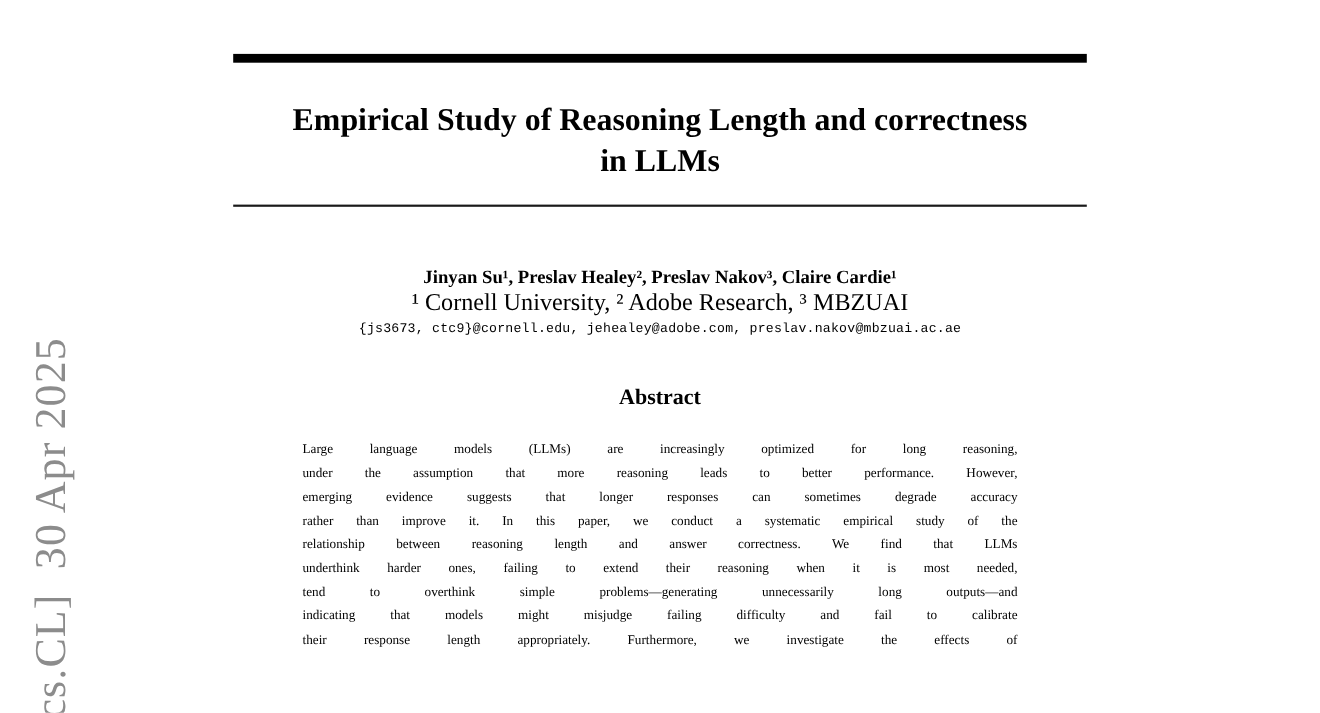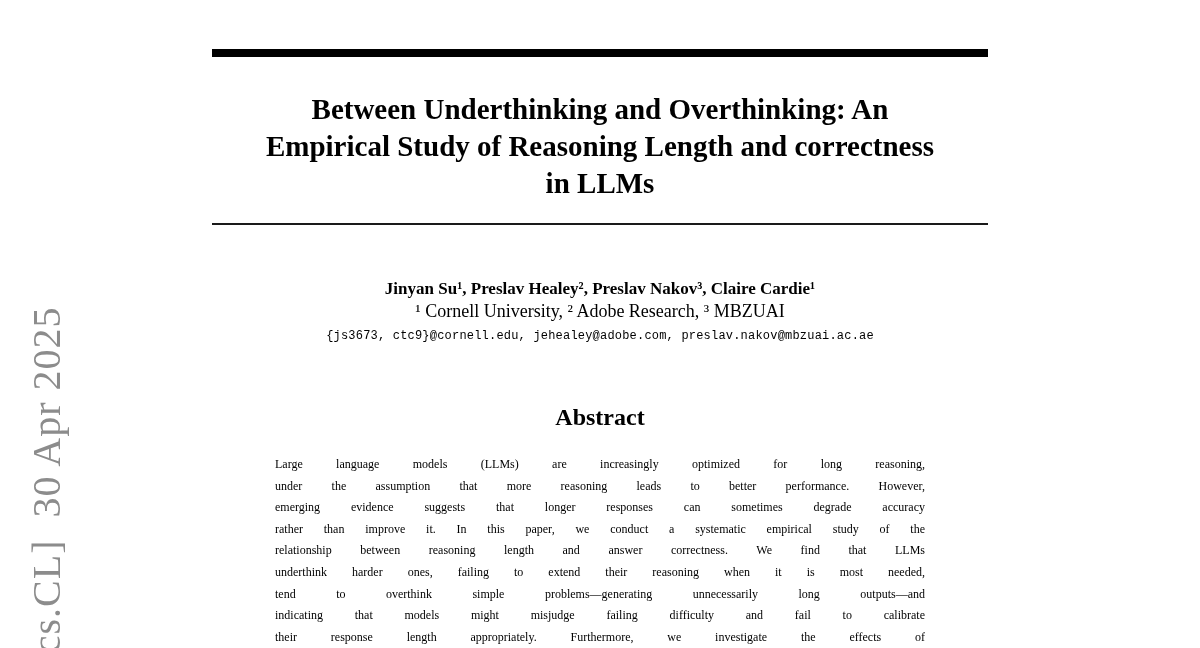--- a/index.html
+++ b/index.html
@@ -42,36 +42,36 @@
   }
 
   .authors {
     margin-top: 52px;
     font-size: 17px;
     font-weight: bold;
     line-height: 23px;
     text-align: center;
   }
   .affils {
-    font-size: 18px;
+    font-size: 22px;
     line-height: 23px;
     text-align: center;
   }
   .emails {
     margin-top: 2px;
     font-family: "Liberation Mono", monospace;
     font-size: 12px;
     line-height: 23px;
     letter-spacing: 0.2px;
     text-align: center;
   }
 
   .abs-heading {
-    margin-top: 57px;
-    font-size: 24px;
+    margin-top: 38px;
+    font-size: 20px;
     font-weight: bold;
     line-height: 24px;
     text-align: center;
   }
   .abs-body {
     margin: 25px auto 0 auto;
     width: 650px;
     font-size: 12px;
     line-height: 21.6px;
   }
@@ -86,21 +86,20 @@
 
 <div class="page">
 
   <div class="arxiv-stamp" style="color: rgb(140, 140, 140);">[cs.CL]  30 Apr 2025</div>
 
   <div class="content">
 
     <div class="rule-thick"></div>
 
     <h1 class="title">
-        <div class="title-line">Between Underthinking and Overthinking: An</div>
         <div class="title-line">Empirical Study of Reasoning Length and correctness</div>
         <div class="title-line">in LLMs</div>
       </h1>
 
     <div class="rule-thin"></div>
 
     <div class="authors">Jinyan Su¹, Preslav Healey², Preslav Nakov³, Claire Cardie¹</div>
 
     <div class="affils">¹ Cornell University, ² Adobe Research, ³ MBZUAI</div>
 

